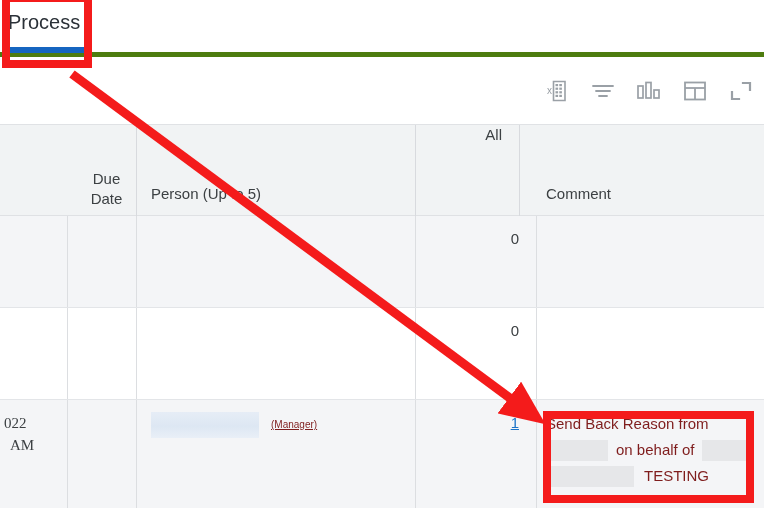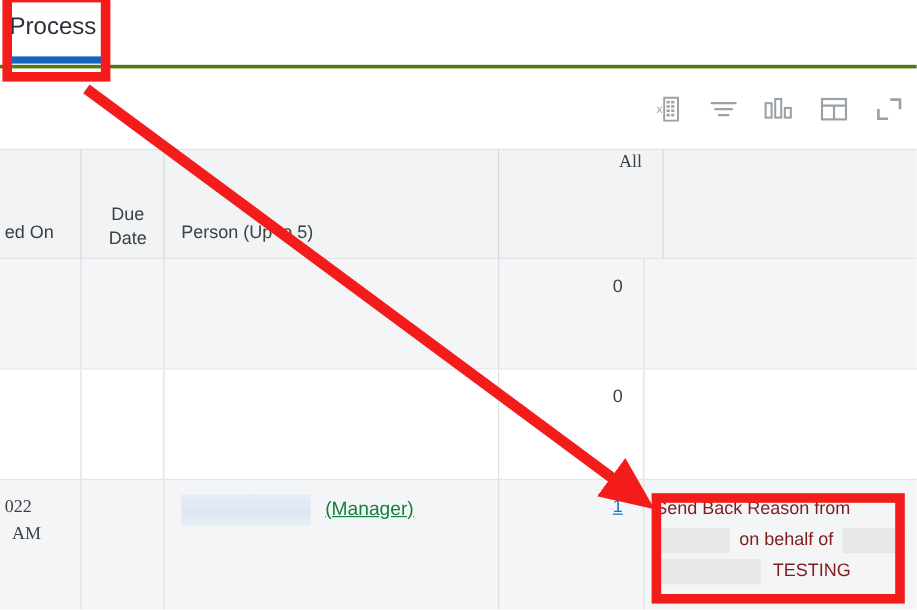--- a/index.html
+++ b/index.html
@@ -23,21 +23,21 @@
   }
 
   
   .tabstrip {
     position: absolute;
     left: 0;
     top: 0;
     width: 764px;
     height: 57px;
     background: #ffffff;
-    border-bottom: 3px solid #4d7c0f;
+    border-bottom: 5px solid #4d7c0f;
     box-sizing: border-box;
   }
   .tab {
     position: absolute;
     left: 8px;
     top: 0;
     height: 57px;
     padding: 0;
     background: transparent;
     border: none;
@@ -170,23 +170,23 @@
     align-items: center;
   }
   .redact-name {
     display: inline-block;
     width: 108px;
     height: 26px;
     background: linear-gradient(180deg, #e6edf6 0%, #dde7f3 55%, #e9eff7 100%);
     vertical-align: middle;
   }
   .manager-link {
-    color: #15803d;
+    color: #7f1d1d;
     margin-left: 12px;
-    font-size: 16px;
+    font-size: 10px;
   }
 
   .comment-cell {
     padding-left: 9px;
     padding-right: 6px;
     padding-top: 11px;
     font-size: 15px;
     line-height: 26px;
     color: #7f1d1d;
   }
@@ -311,32 +311,32 @@
           </svg>
         </span>
       </button>
 
     </div>
   </div>
 
   <div class="grid">
 
     <div class="ghead">
-      <div class="hcell" style="left:0; width:68px; padding-left:4px;">
-        <span>ed On</span>
-      </div>
       <div class="hcell" style="left:68px; width:69px; padding-left:9px; display:block; padding-top:44px;">
         <div>Due</div>
         <div>Date</div>
       </div>
       <div class="hcell" style="left:137px; width:279px; padding-left:14px;">
         <span>Person (Up to 5)</span>
       </div>
-      <div class="hcell num" style="left:432px; width:121px; padding-right:17px; display:block; font-family:Liberation Serif, serif;">
+      <div class="hcell num" style="left:399px; width:121px; padding-right:17px; display:block; ">
         <div style="text-align:right;">All</div>
+      </div>
+      <div class="hcell last" style="left:537px; width:227px; padding-left:9px;">
+        <span>Comment</span>
       </div>
     </div>
 
     <div class="grow alt" style="top:92px; height:92px;">
       <div class="gcell" style="left:0; width:68px;"></div>
       <div class="gcell" style="left:68px; width:69px;"></div>
       <div class="gcell" style="left:137px; width:279px;"></div>
       <div class="gcell num" style="left:416px; width:121px;">
         <span>0</span>
       </div>

